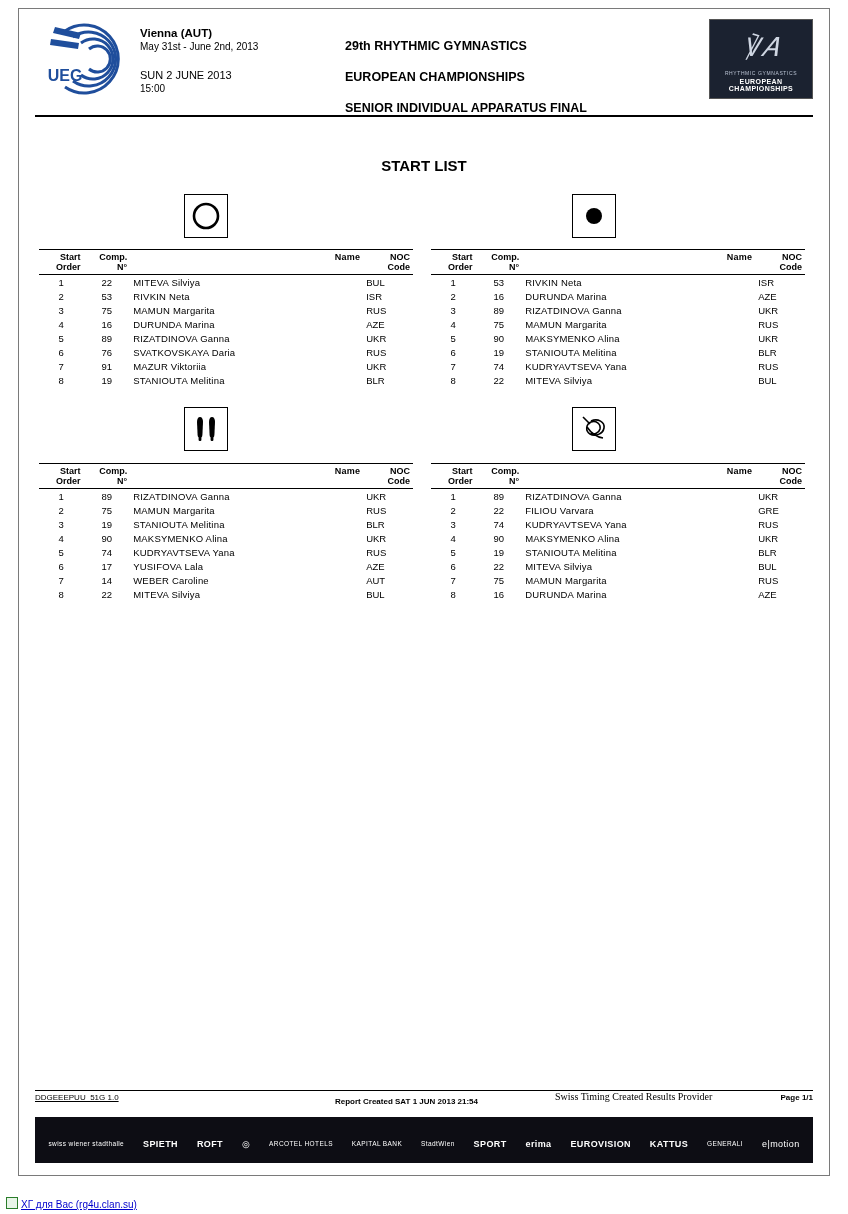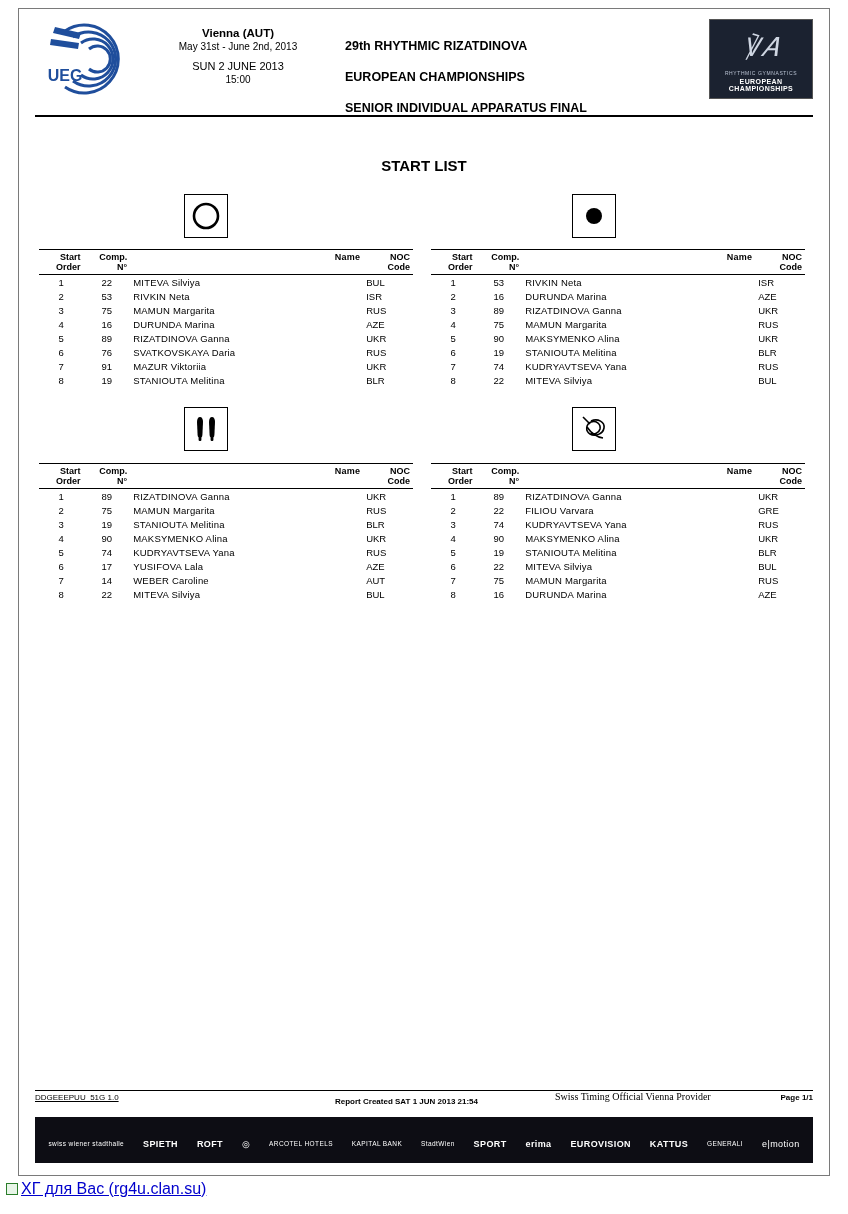--- a/index.html
+++ b/index.html
@@ -31,36 +31,35 @@
   }
   .ueg-logo {
     position: absolute;
     left: 16px;
     top: 10px;
     width: 112px;
     height: 80px;
   }
   .hdr-left {
     position: absolute;
-    left: 114px;
+    left: 121px;
     top: 18px;
     width: 210px;
     font-size: 11px;
     line-height: 13px;
-    text-align: center;
   }
   .hdr-left .city {
     font-weight: bold;
     font-size: 11.5px;
   }
   .hdr-left .dates {
     font-size: 10px;
   }
   .hdr-left .session {
-    margin-top: 7px;
+    margin-top: 16px;
     font-size: 11px;
     font-weight: normal;
   }
   .hdr-left .time {
     font-size: 10px;
   }
   .hdr-mid {
     position: absolute;
     left: 326px;
     top: 22px;
@@ -207,22 +206,22 @@
     white-space: nowrap;
     margin-top: 8px;
   }
   .sponsor.small { font-size: 6.5px; }
   .sponsor.bold { font-weight: bold; }
   .sponsor.serif { font-family: Liberation Sans, sans-serif; }
   
   .bottom-link {
     position: absolute;
     left: 6px;
-    bottom: 16px;
-    font-size: 16px;
+    bottom: 4px;
+    font-size: 10px;
     color: #0000cc;
     text-decoration: underline;
     font-family: "Liberation Sans", sans-serif;
   }
   .bottom-link .fav {
     display: inline-block;
     width: 10px;
     height: 10px;
     border: 1px solid #2a7d2a;
     background: #e8f5e8;
@@ -254,21 +253,21 @@
     </div>
 
     <div class="hdr-left">
       <div class="city">Vienna (AUT)</div>
       <div class="dates">May 31st - June 2nd, 2013</div>
       <div class="session">SUN 2 JUNE 2013</div>
       <div class="time">15:00</div>
     </div>
 
     <div class="hdr-mid">
-      <div>29th RHYTHMIC RIZATDINOVA</div>
+      <div>29th RHYTHMIC GYMNASTICS</div>
       <div>EUROPEAN CHAMPIONSHIPS</div>
       <div>SENIOR INDIVIDUAL APPARATUS FINAL</div>
     </div>
 
     <div class="event-logo">
       <div class="swirl">℣𝐴</div>
       <div class="l1">RHYTHMIC GYMNASTICS</div>
       <div class="l2">EUROPEAN CHAMPIONSHIPS</div>
 
     </div>
@@ -603,21 +602,21 @@
           <td class="c-noc">AZE</td>
         </tr>
       </tbody>
     </table>
   </div>
 
   <div class="footer-rule"></div>
   <div class="footer-line">
     <span class="fl-left">DDGEEEPUU_51G 1.0</span>
     <span class="fl-mid">Report Created  SAT 1 JUN 2013 21:54</span>
-    <span class="fl-prov">Swiss Timing Official Vienna Provider</span>
+    <span class="fl-prov">Swiss Timing Created Results Provider</span>
     <span class="fl-page">Page 1/1</span>
   </div>
 
   <div class="sponsor-bar">
     <span class="sponsor small">swiss
 wiener stadthalle</span>
     <span class="sponsor bold">SPIETH</span>
     <span class="sponsor bold">ROFT</span>
     <span class="sponsor">◎</span>
     <span class="sponsor small">ARCOTEL

